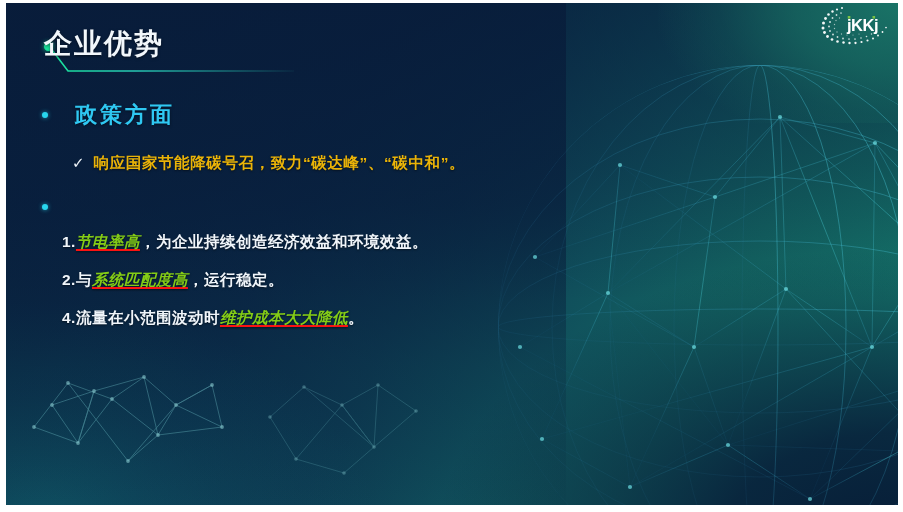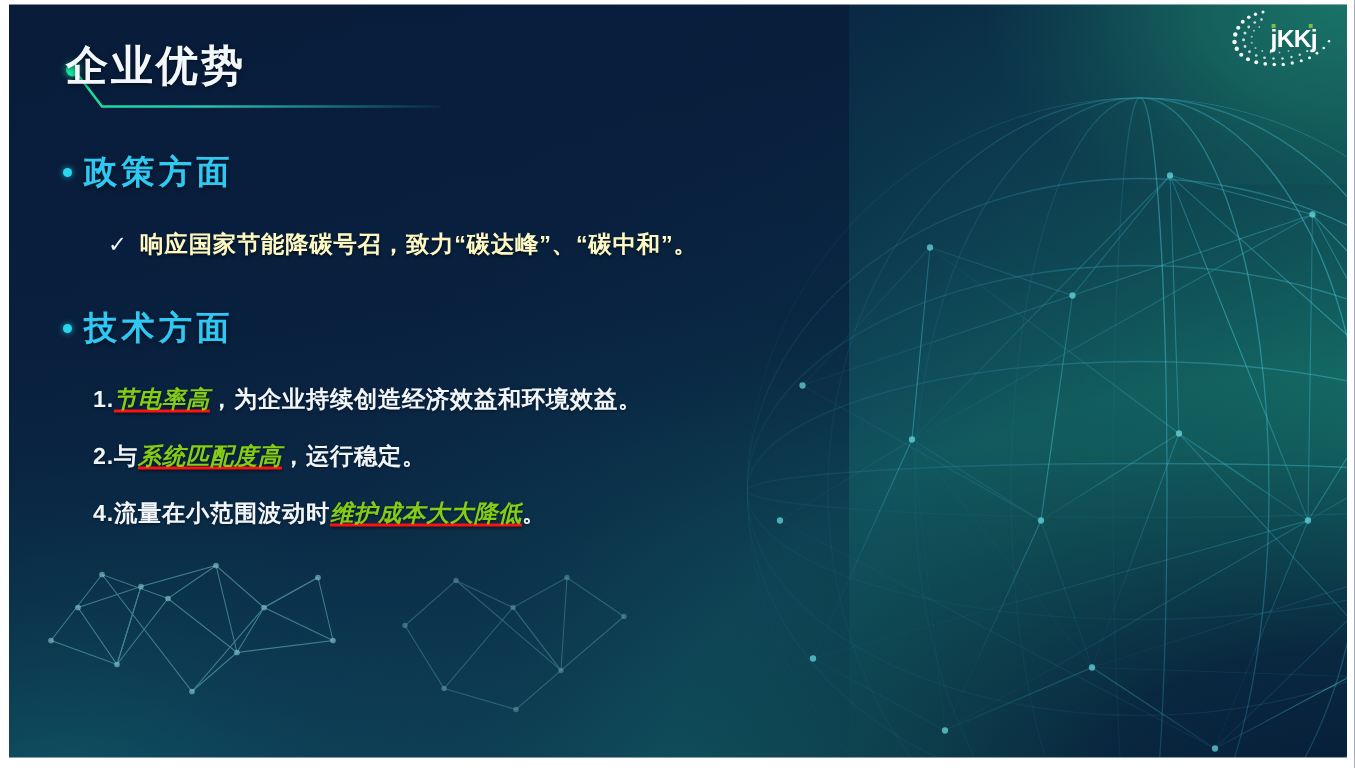--- a/index.html
+++ b/index.html
@@ -188,21 +188,21 @@
     position: absolute;
     left: 34px;
     top: 100px;
     width: 830px;
     z-index: 20;
   }
 
   .section-head {
     display: flex;
     align-items: center;
-    gap: 8px;
+    gap: 27px;
     margin-top: 0;
   }
   .section-head .bullet {
     width: 6px;
     height: 6px;
     border-radius: 50%;
     background: #28d7ee;
     flex: 0 0 auto;
     margin-left: 8px;
     box-shadow: 0 0 4px rgba(40,215,238,0.7);
@@ -225,21 +225,21 @@
   }
   .check-row .check-mark {
     color: #eef4f9;
     font-size: 15px;
     flex: 0 0 auto;
     line-height: 1;
   }
   .check-row .check-text {
     font-size: 15.5px;
     font-weight: 700;
-    color: #fef9c3;
+    color: #eab308;
     letter-spacing: 0.6px;
     text-shadow: 0 1px 2px rgba(0,0,0,0.5);
     white-space: nowrap;
   }
 
   .num-list {
     margin: 0;
     padding: 0;
     list-style: none;
     margin-left: 28px;
@@ -474,21 +474,20 @@
       <span class="head-text">政策方面</span>
     </div>
 
     <div class="check-row">
       <span class="check-mark">✓</span>
       <span class="check-text">响应国家节能降碳号召，致力“碳达峰”、“碳中和”。</span>
     </div>
 
     <div class="section-head gap-tech">
       <span class="bullet"></span>
-      <span class="head-text">技术方面</span>
     </div>
 
     <ul class="num-list">
       <li>
         <span class="num">1.</span><span class="hl">节电率高</span><span>，为企业持续创造经济效益和环境效益。</span>
       </li>
       <li>
         <span class="num">2.</span><span>与</span><span class="hl">系统匹配度高</span><span>，运行稳定。</span>
       </li>
       <li>

